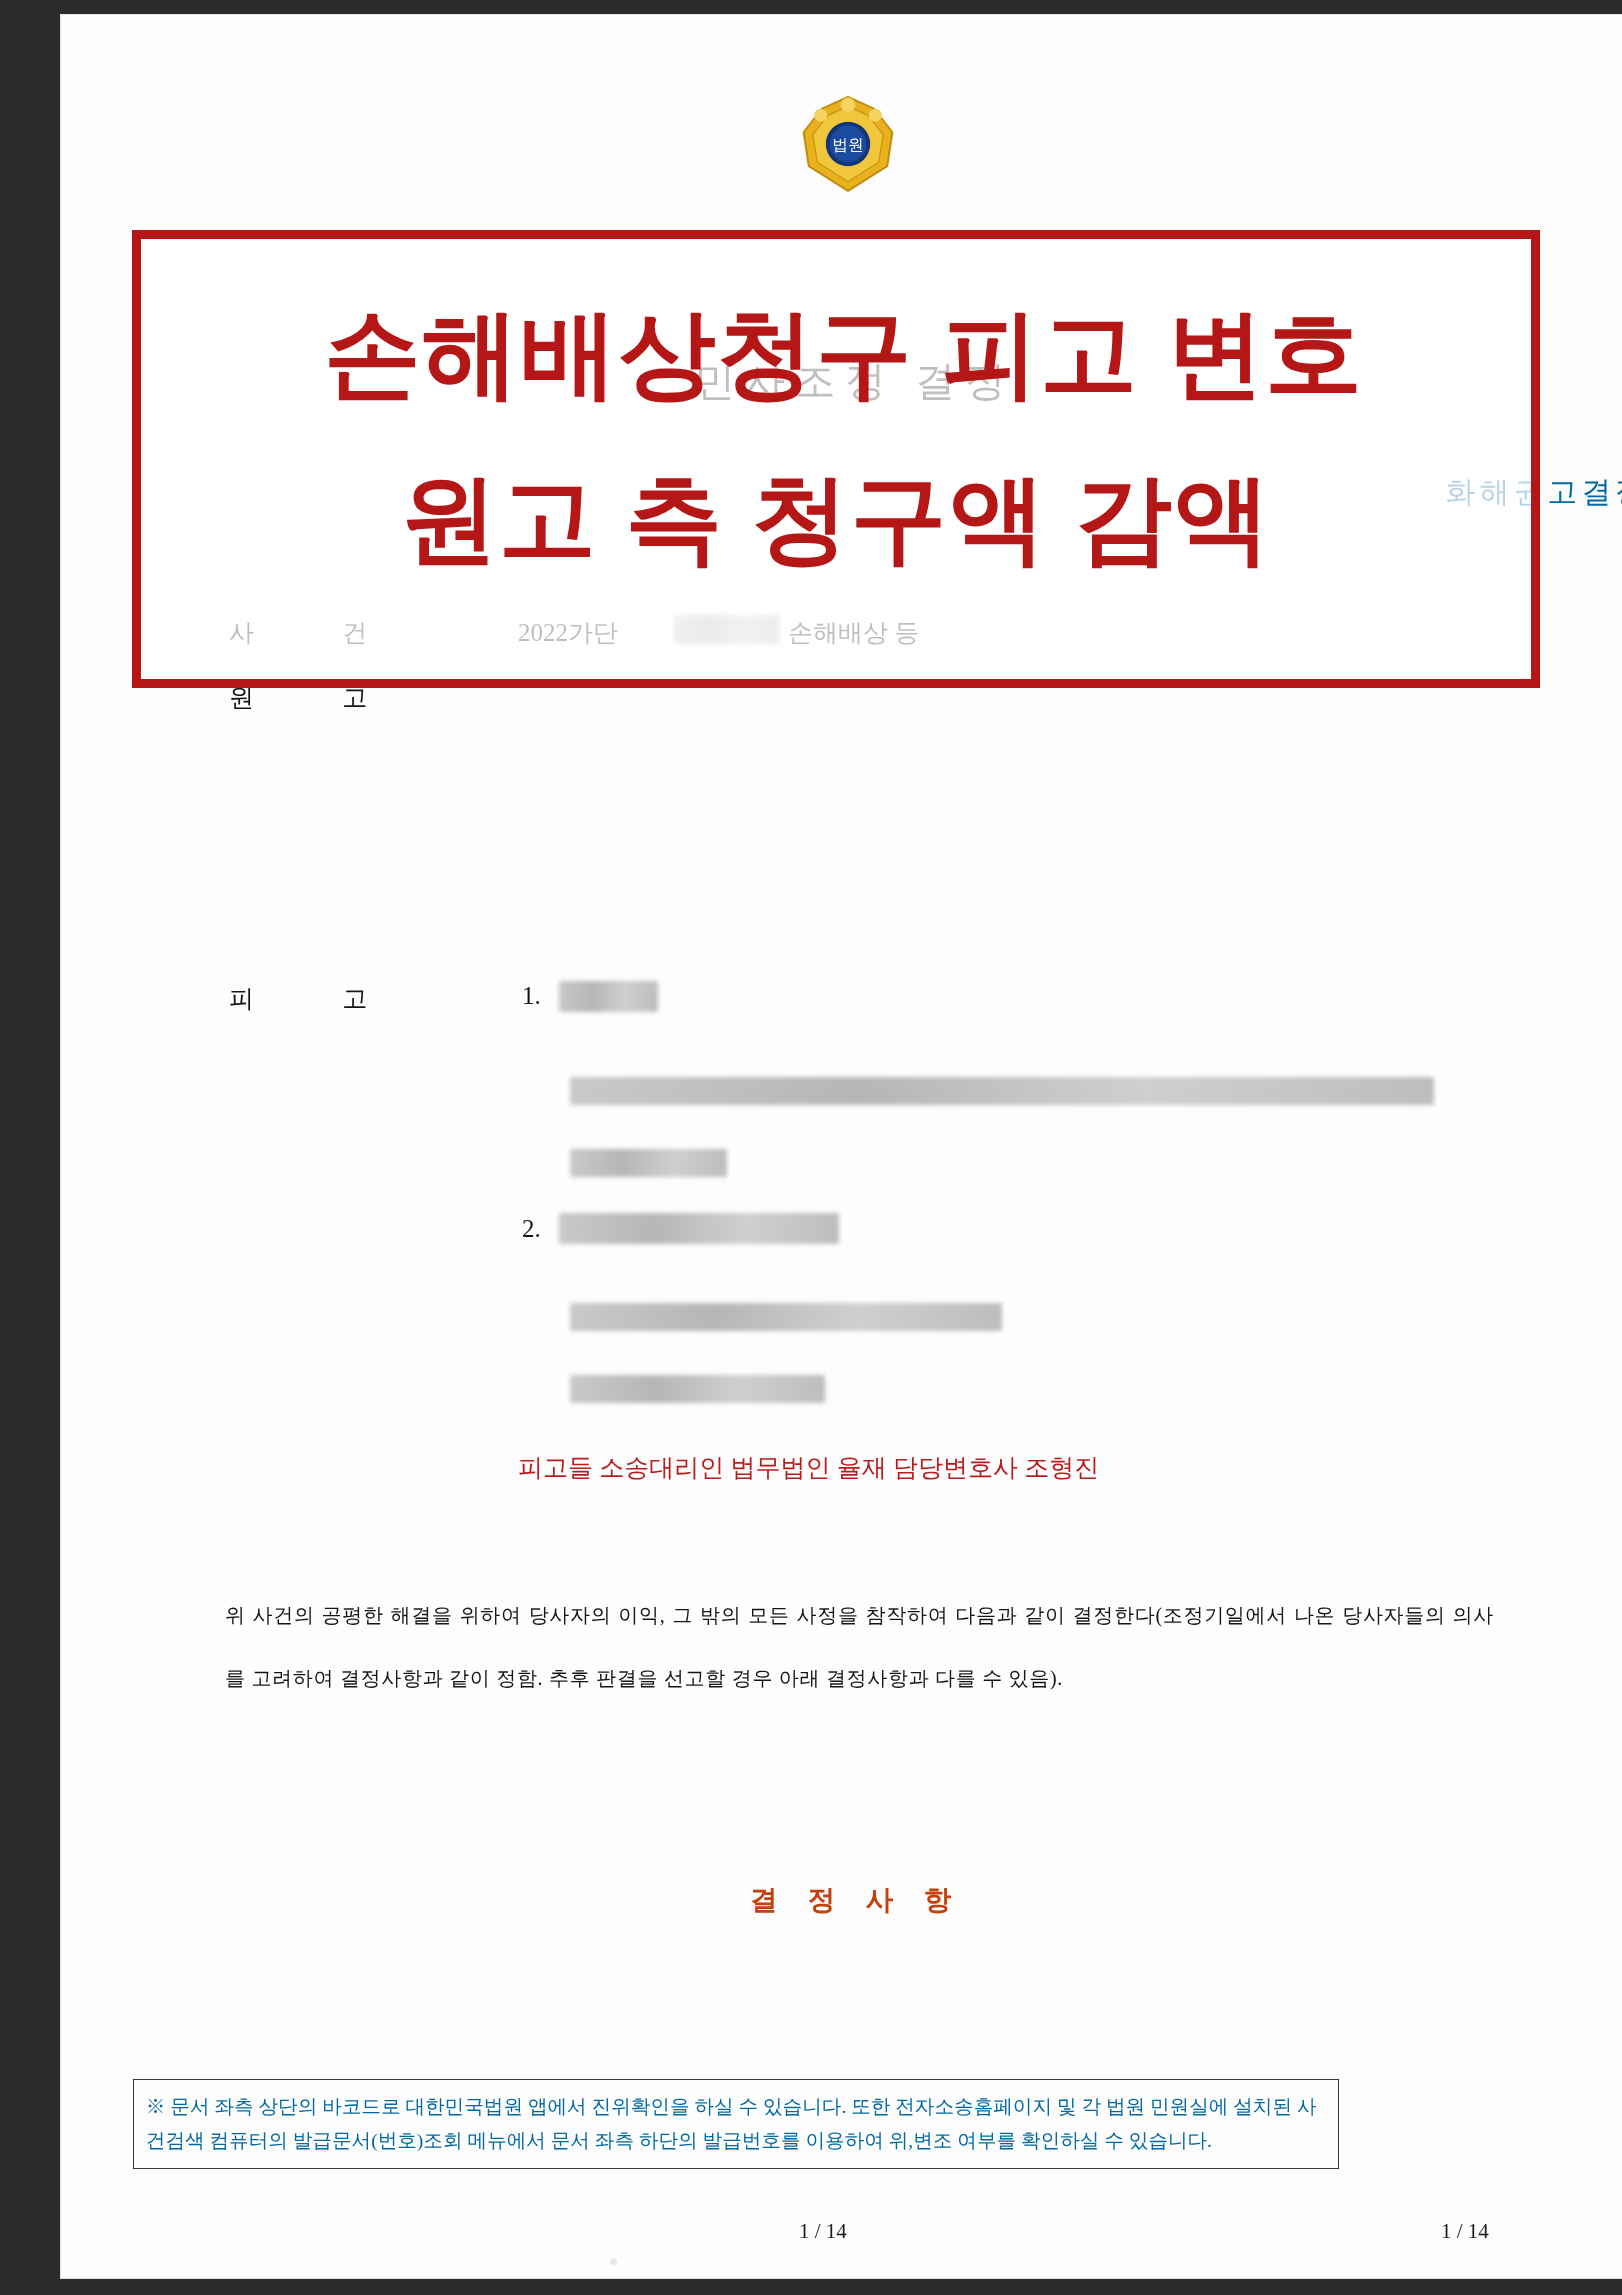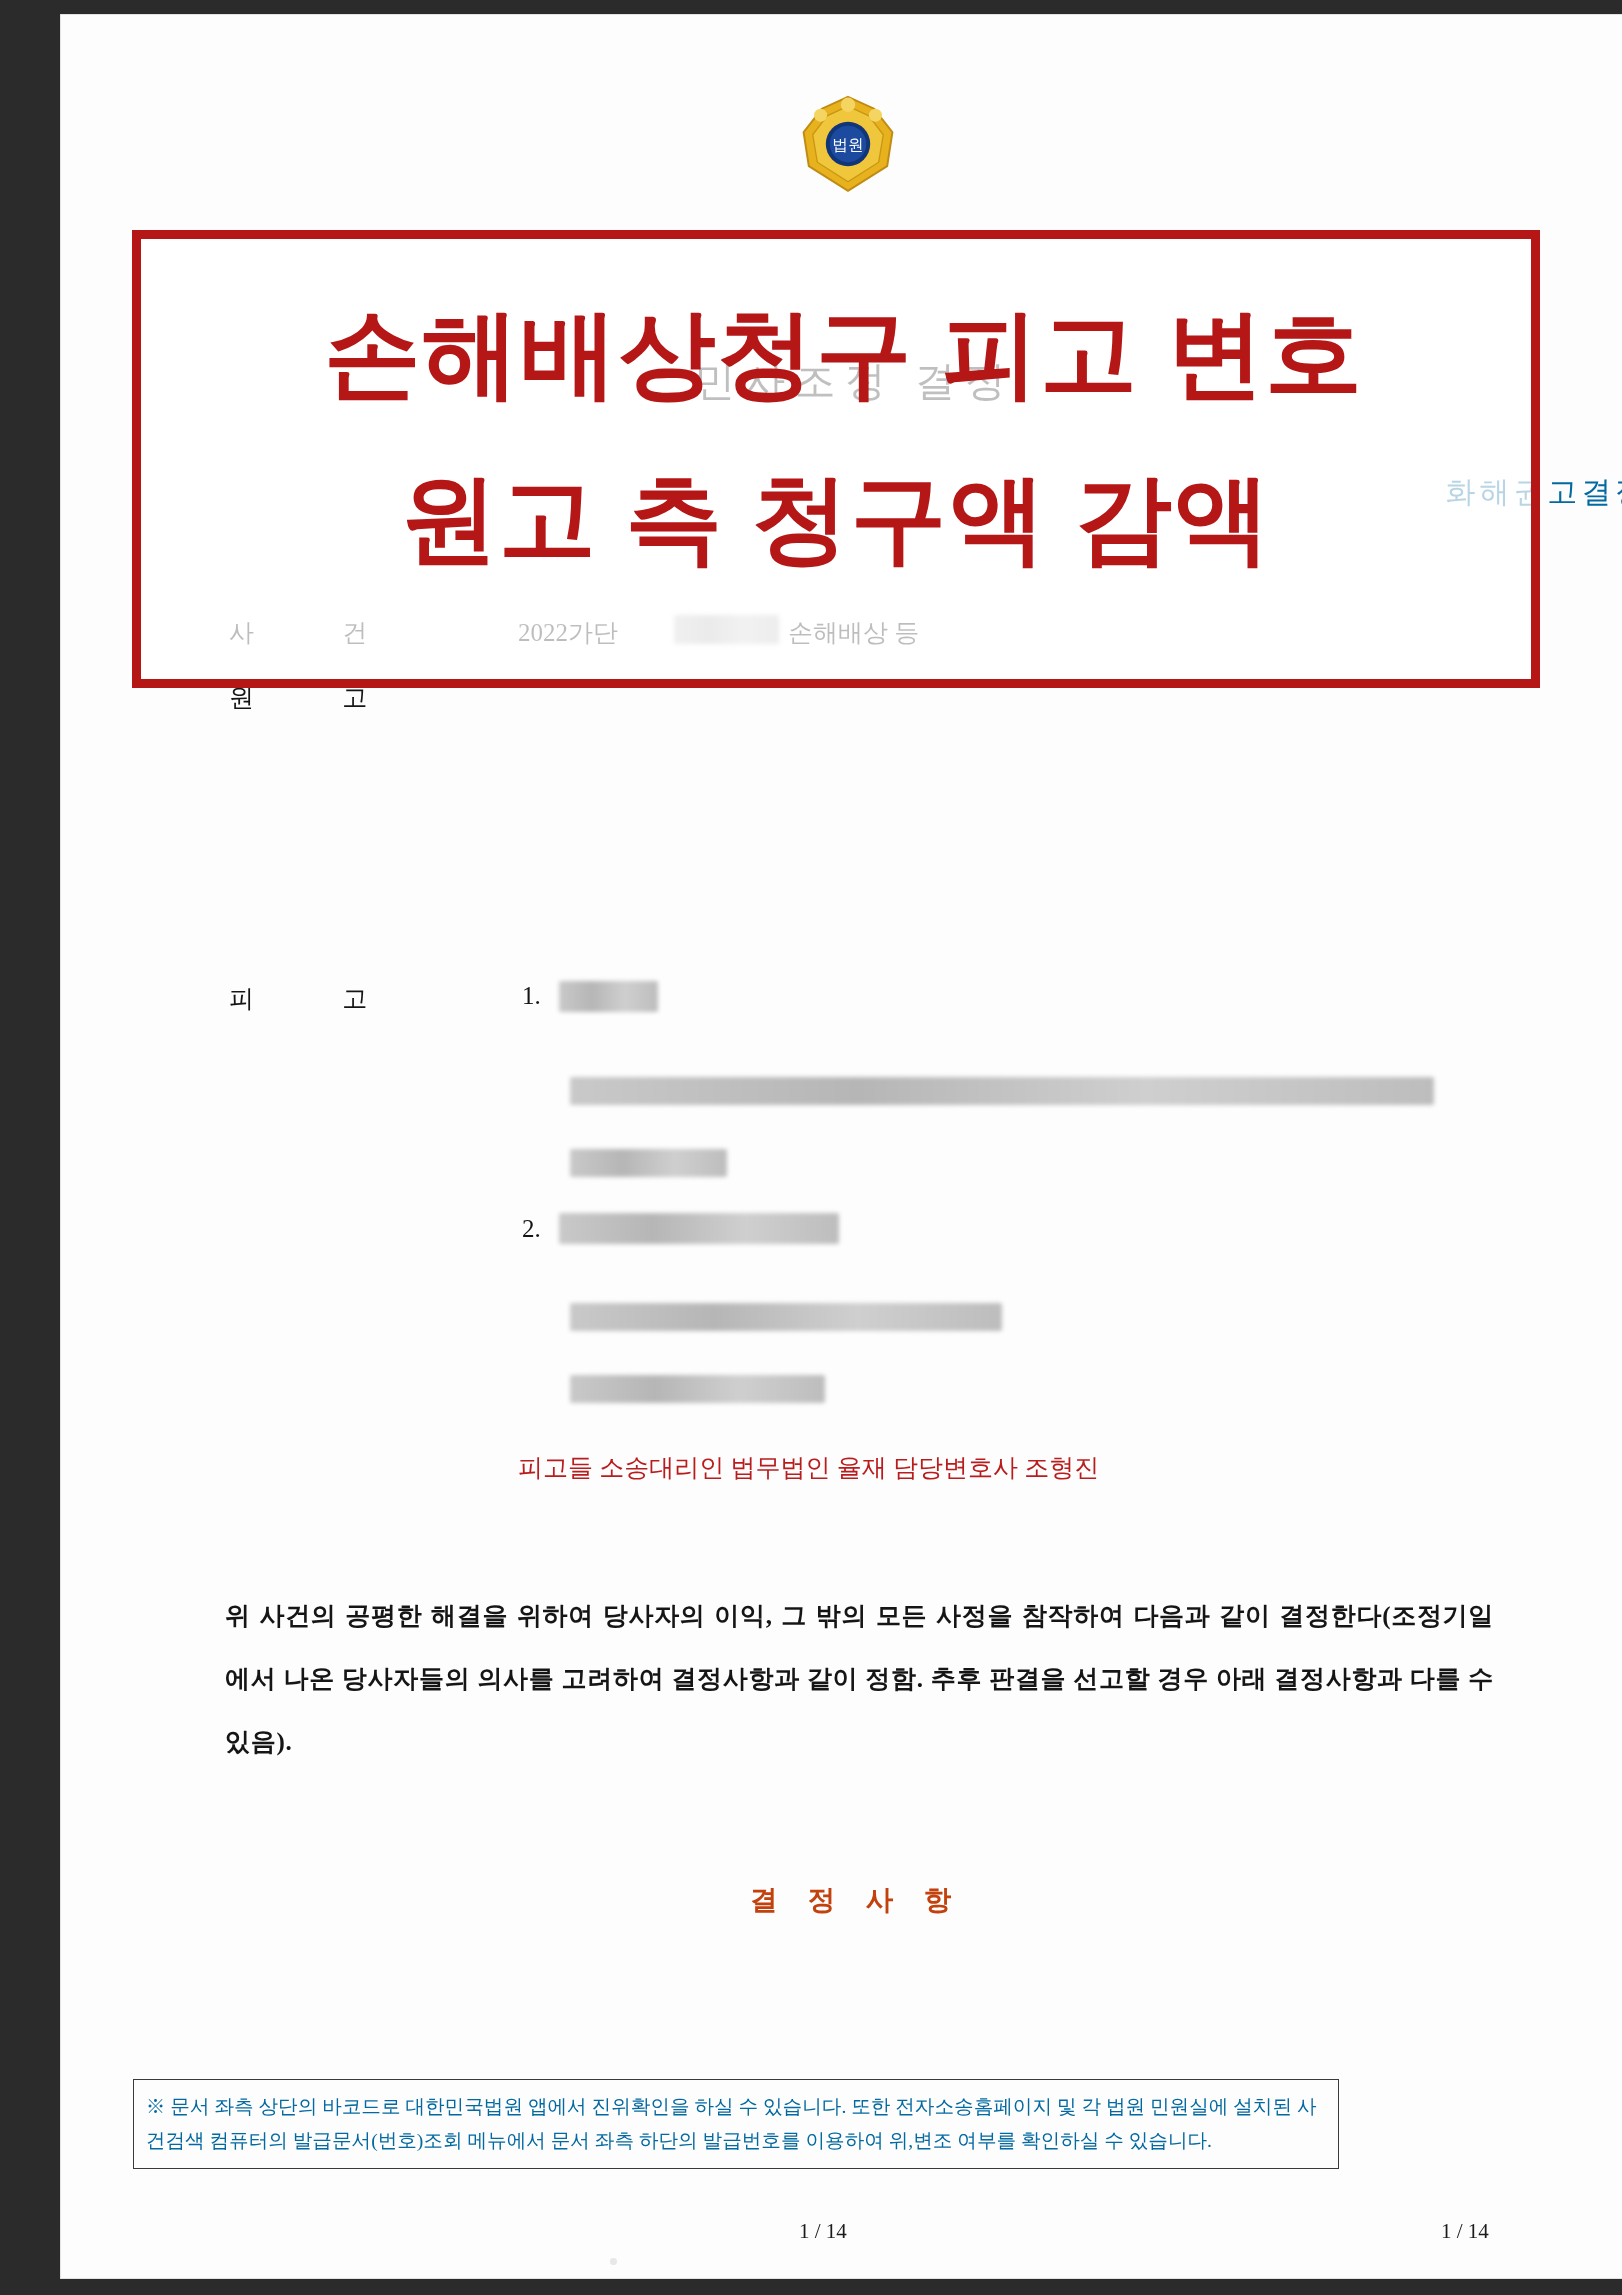--- a/index.html
+++ b/index.html
@@ -87,26 +87,25 @@
     filter: blur(2px);
     border-radius: 2px;
   }
 
   
   .para {
     position: absolute;
     left: 165px;
     top: 1570px;
     width: 1269px;
-    font-size: 25px;
+    font-size: 20px;
     line-height: 63px;
     color: #151515;
     text-align: justify;
     letter-spacing: 0.7px;
-    font-weight: bold;
   }
   .decision-heading {
     position: absolute;
     left: 4px;
     right: 0;
     top: 1868px;
     text-align: center;
     font-size: 27.5px;
     letter-spacing: 11.8px;
     color: #c2410c;

